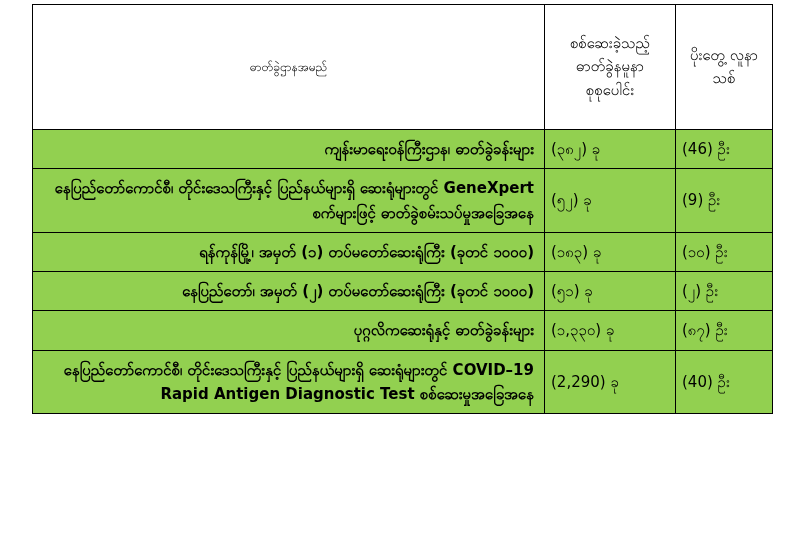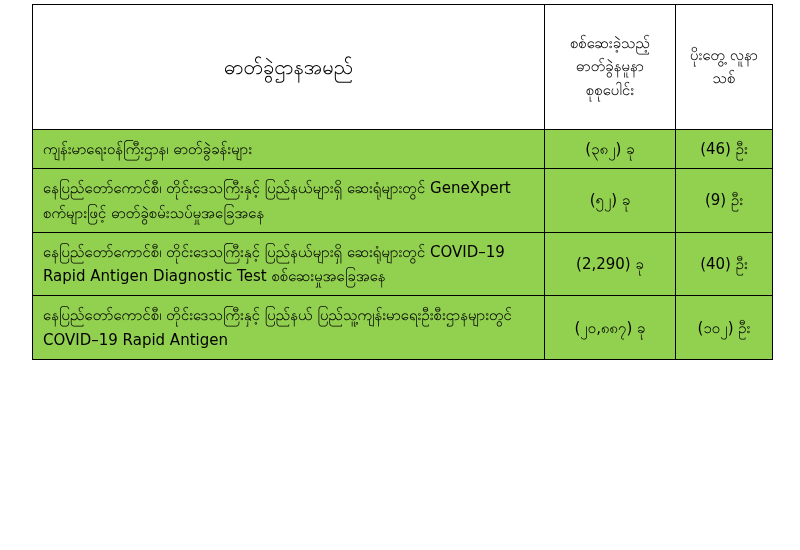--- a/index.html
+++ b/index.html
@@ -44,33 +44,33 @@
   col.c-pos { width: 97px; }
 
   thead td {
     text-align: center;
     font-size: 15px;
     line-height: 1.55;
     background: #ffffff;
     height: 112px;
   }
   thead td.head-name {
-    font-size: 20px;
+    font-size: 12px;
   }
   tbody td {
     background: #92d050;
     font-size: 15px;
     line-height: 1.62;
   }
   tbody td.name {
-    text-align: left;
+    text-align: right;
     padding: 7px 10px;
+    font-weight: bold;
   }
   tbody td.num {
-    text-align: center;
     white-space: nowrap;
   }
   .mm {
     font-family: "DejaVu Sans", "Liberation Sans", sans-serif;
   }
 </style>
 </head>
 <body>
 
 <div class="page">
@@ -93,25 +93,35 @@
           <td class="name mm">ကျန်းမာရေးဝန်ကြီးဌာန၊ ဓာတ်ခွဲခန်းများ</td>
           <td class="num mm">(၃၈၂) ခု</td>
           <td class="num mm">(46) ဦး</td>
         </tr>
         <tr>
           <td class="name mm">နေပြည်တော်ကောင်စီ၊ တိုင်းဒေသကြီးနှင့် ပြည်နယ်များရှိ ဆေးရုံများတွင် GeneXpert စက်များဖြင့် ဓာတ်ခွဲစမ်းသပ်မှုအခြေအနေ</td>
           <td class="num mm">(၅၂) ခု</td>
           <td class="num mm">(9) ဦး</td>
         </tr>
         <tr>
+          <td class="name mm">ရန်ကုန်မြို့၊ အမှတ် (၁) တပ်မတော်ဆေးရုံကြီး (ခုတင် ၁၀၀၀)</td>
+          <td class="num mm">(၁၈၃) ခု</td>
+          <td class="num mm">(၁၀) ဦး</td>
+        </tr>
+        <tr>
+          <td class="name mm">နေပြည်တော်၊ အမှတ် (၂) တပ်မတော်ဆေးရုံကြီး (ခုတင် ၁၀၀၀)</td>
+          <td class="num mm">(၅၁) ခု</td>
+          <td class="num mm">(၂) ဦး</td>
+        </tr>
+        <tr>
+          <td class="name mm">ပုဂ္ဂလိကဆေးရုံနှင့် ဓာတ်ခွဲခန်းများ</td>
+          <td class="num mm">(၁,၃၃၀) ခု</td>
+          <td class="num mm">(၈၇) ဦး</td>
+        </tr>
+        <tr>
           <td class="name mm">နေပြည်တော်ကောင်စီ၊ တိုင်းဒေသကြီးနှင့် ပြည်နယ်များရှိ ဆေးရုံများတွင် COVID–19 Rapid Antigen Diagnostic Test စစ်ဆေးမှုအခြေအနေ</td>
           <td class="num mm">(2,290) ခု</td>
           <td class="num mm">(40) ဦး</td>
-        </tr>
-        <tr>
-          <td class="name mm">နေပြည်တော်ကောင်စီ၊ တိုင်းဒေသကြီးနှင့် ပြည်နယ် ပြည်သူ့ကျန်းမာရေးဦးစီးဌာနများတွင် COVID–19 Rapid Antigen</td>
-          <td class="num mm">(၂၀,၈၈၇) ခု</td>
-          <td class="num mm">(၁၀၂) ဦး</td>
         </tr>
       </tbody>
     </table>
   </div>
 </div>
 
 </body></html>

